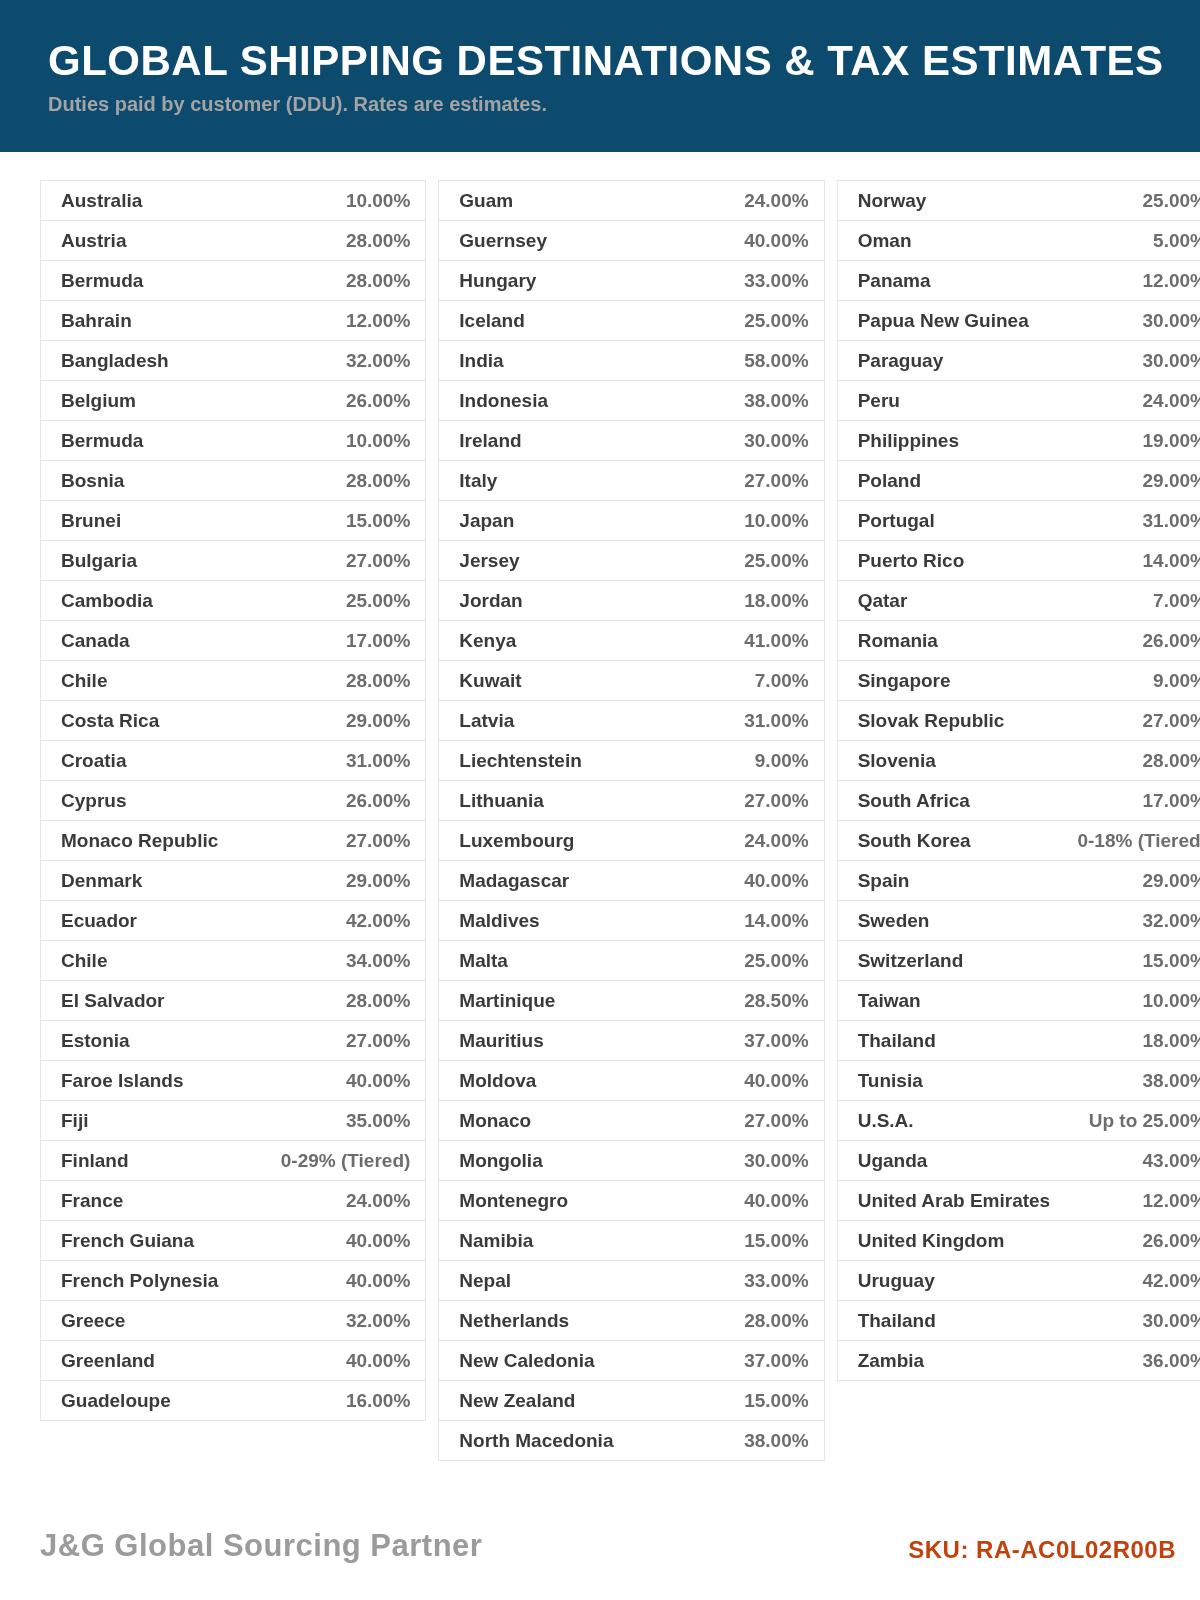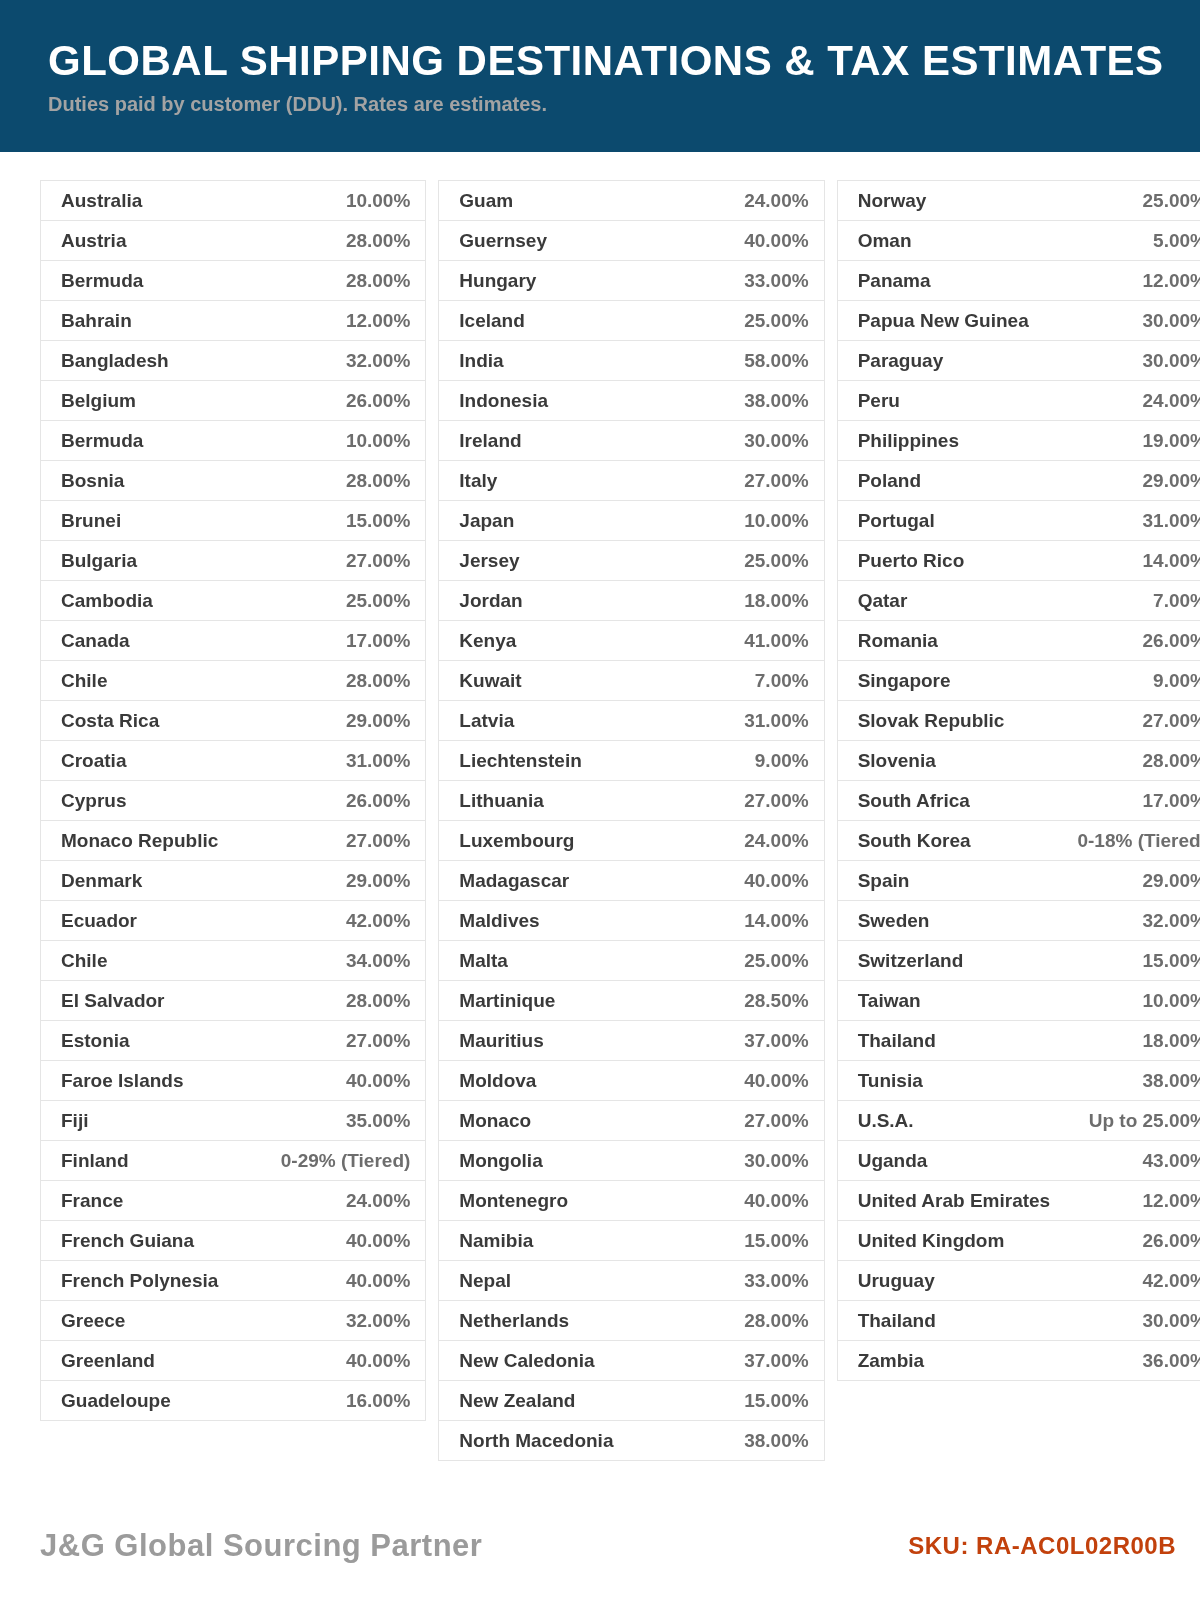--- a/index.html
+++ b/index.html
@@ -75,21 +75,21 @@
     white-space: nowrap;
     margin-left: 8px;
   }
   .footer {
     position: absolute;
     left: 40px;
     right: 24px;
     top: 1528px;
     display: flex;
     justify-content: space-between;
-    align-items: center;
+    align-items: flex-end;
   }
   .brand {
     color: #9b9b9b;
     font-size: 31px;
     font-weight: 700;
     letter-spacing: 0.5px;
   }
   .sku {
     color: #c2410c;
     font-size: 24px;

